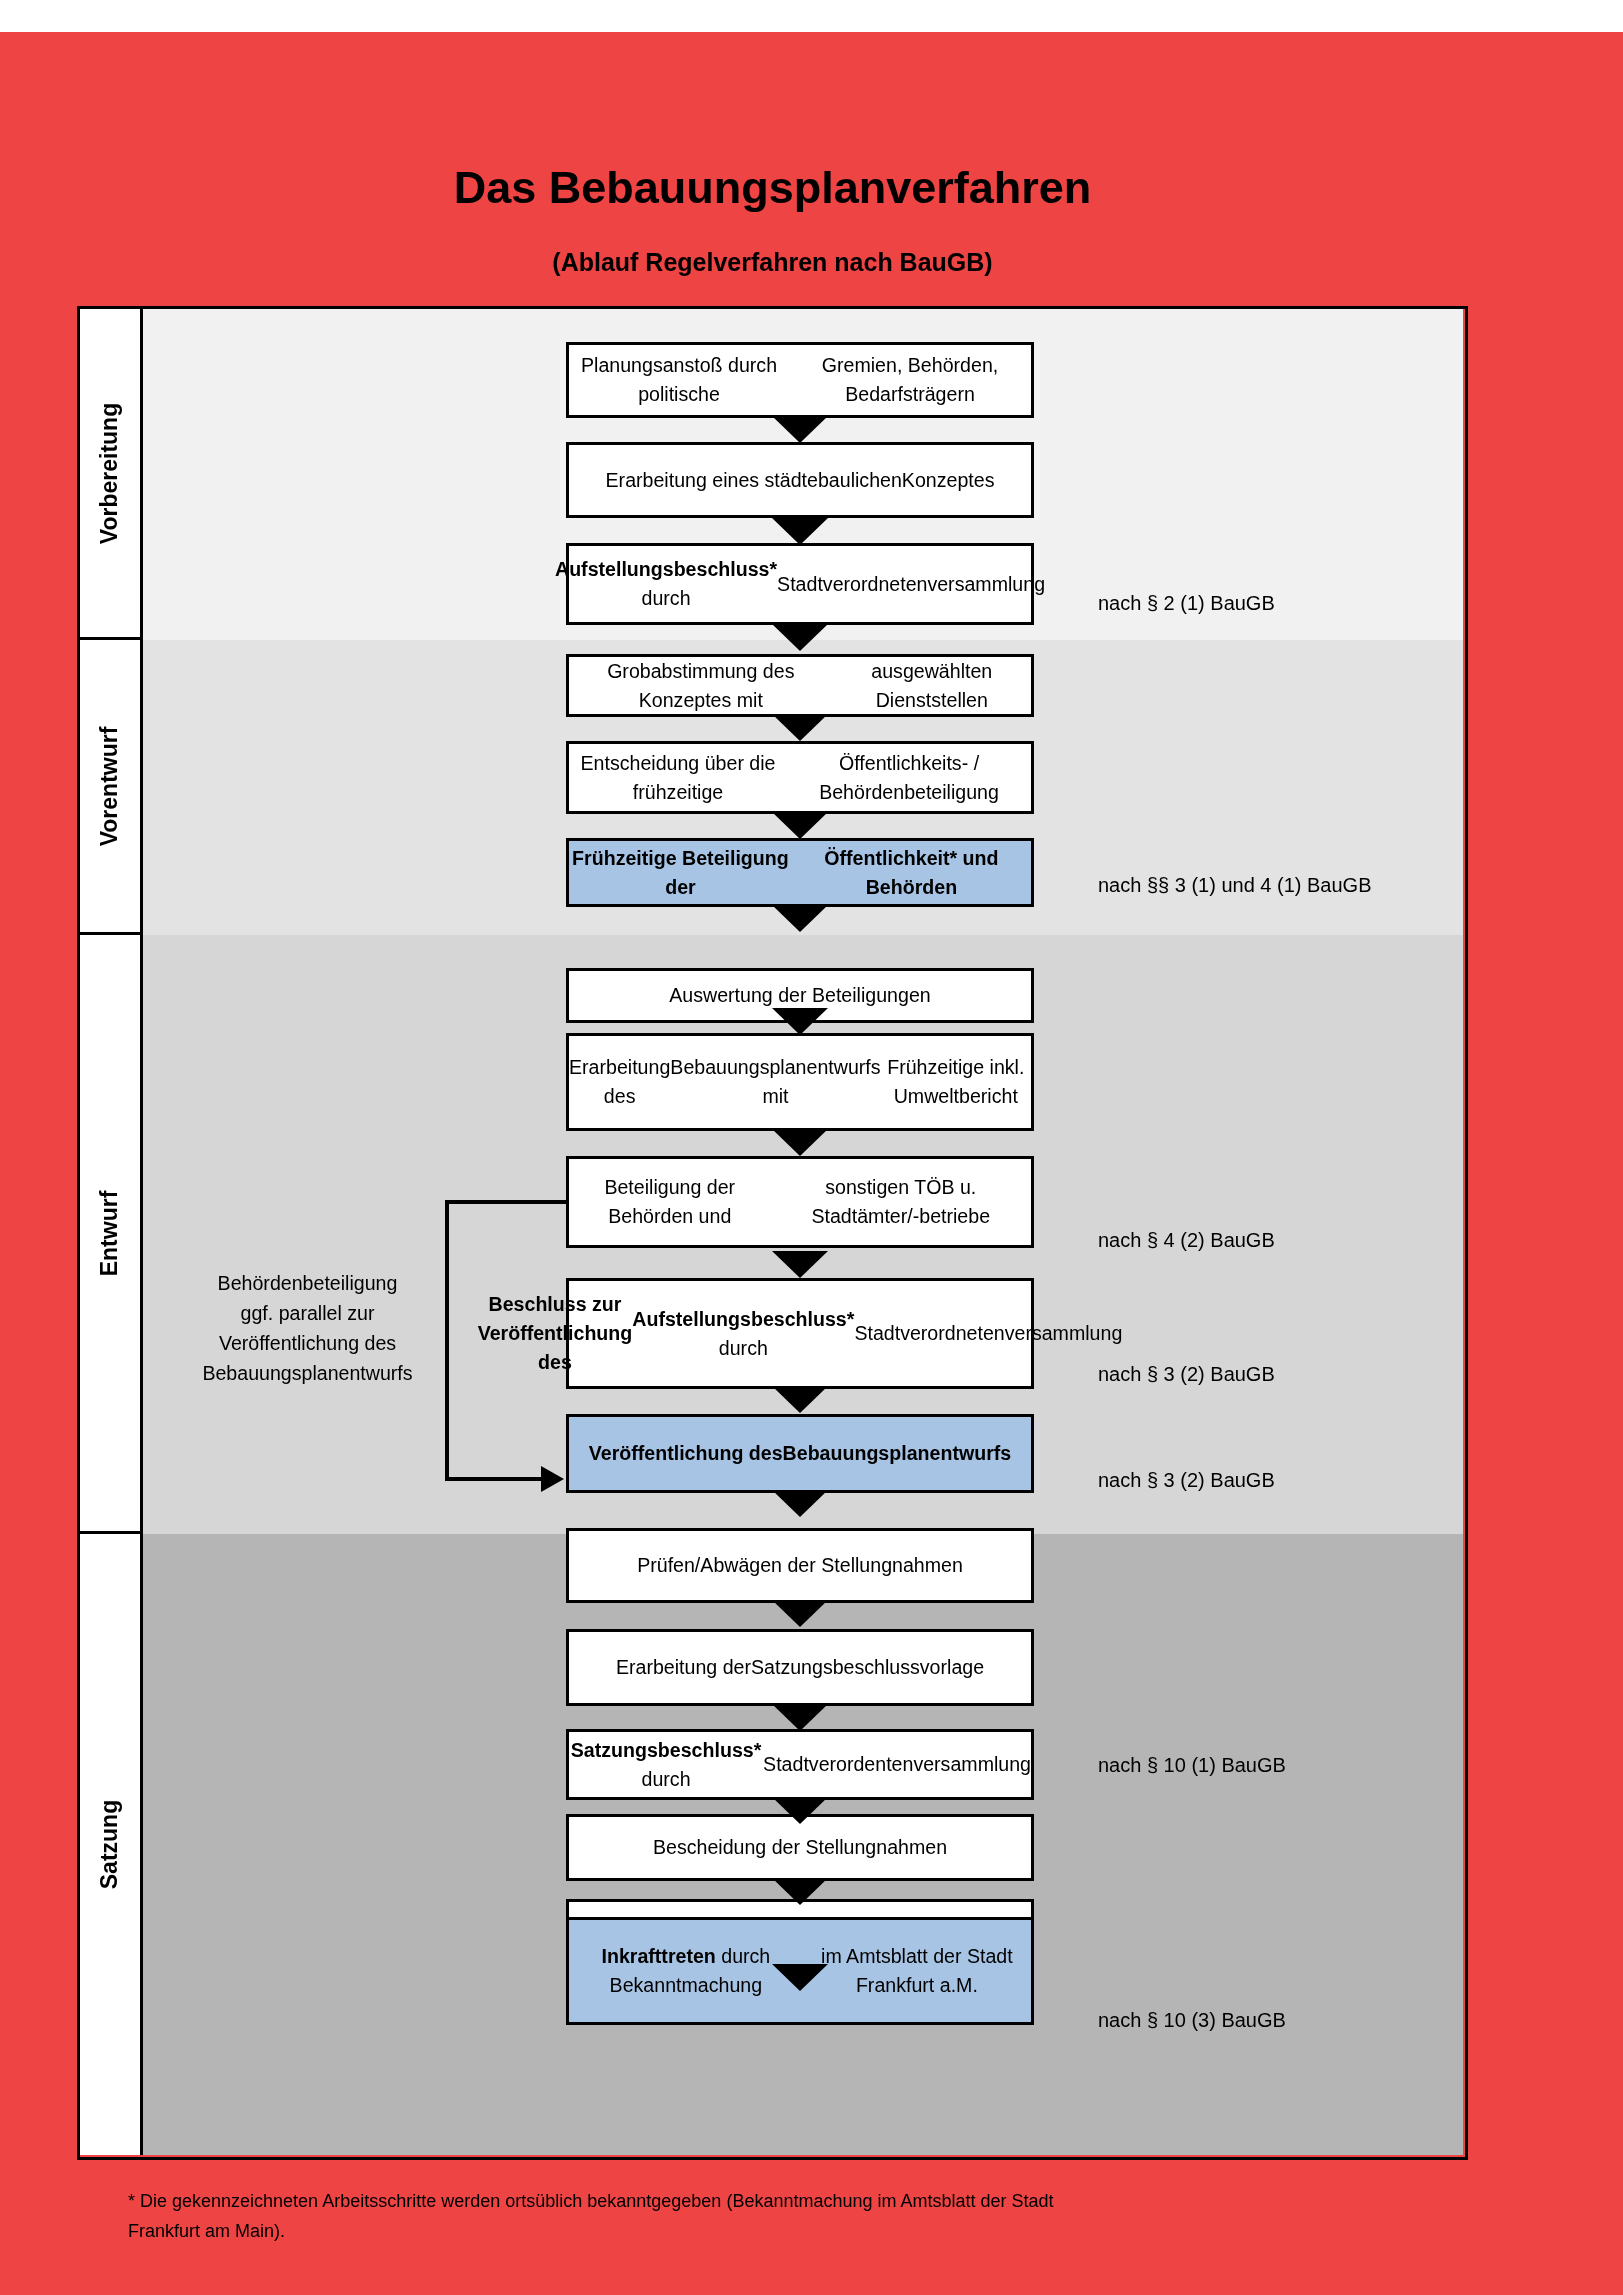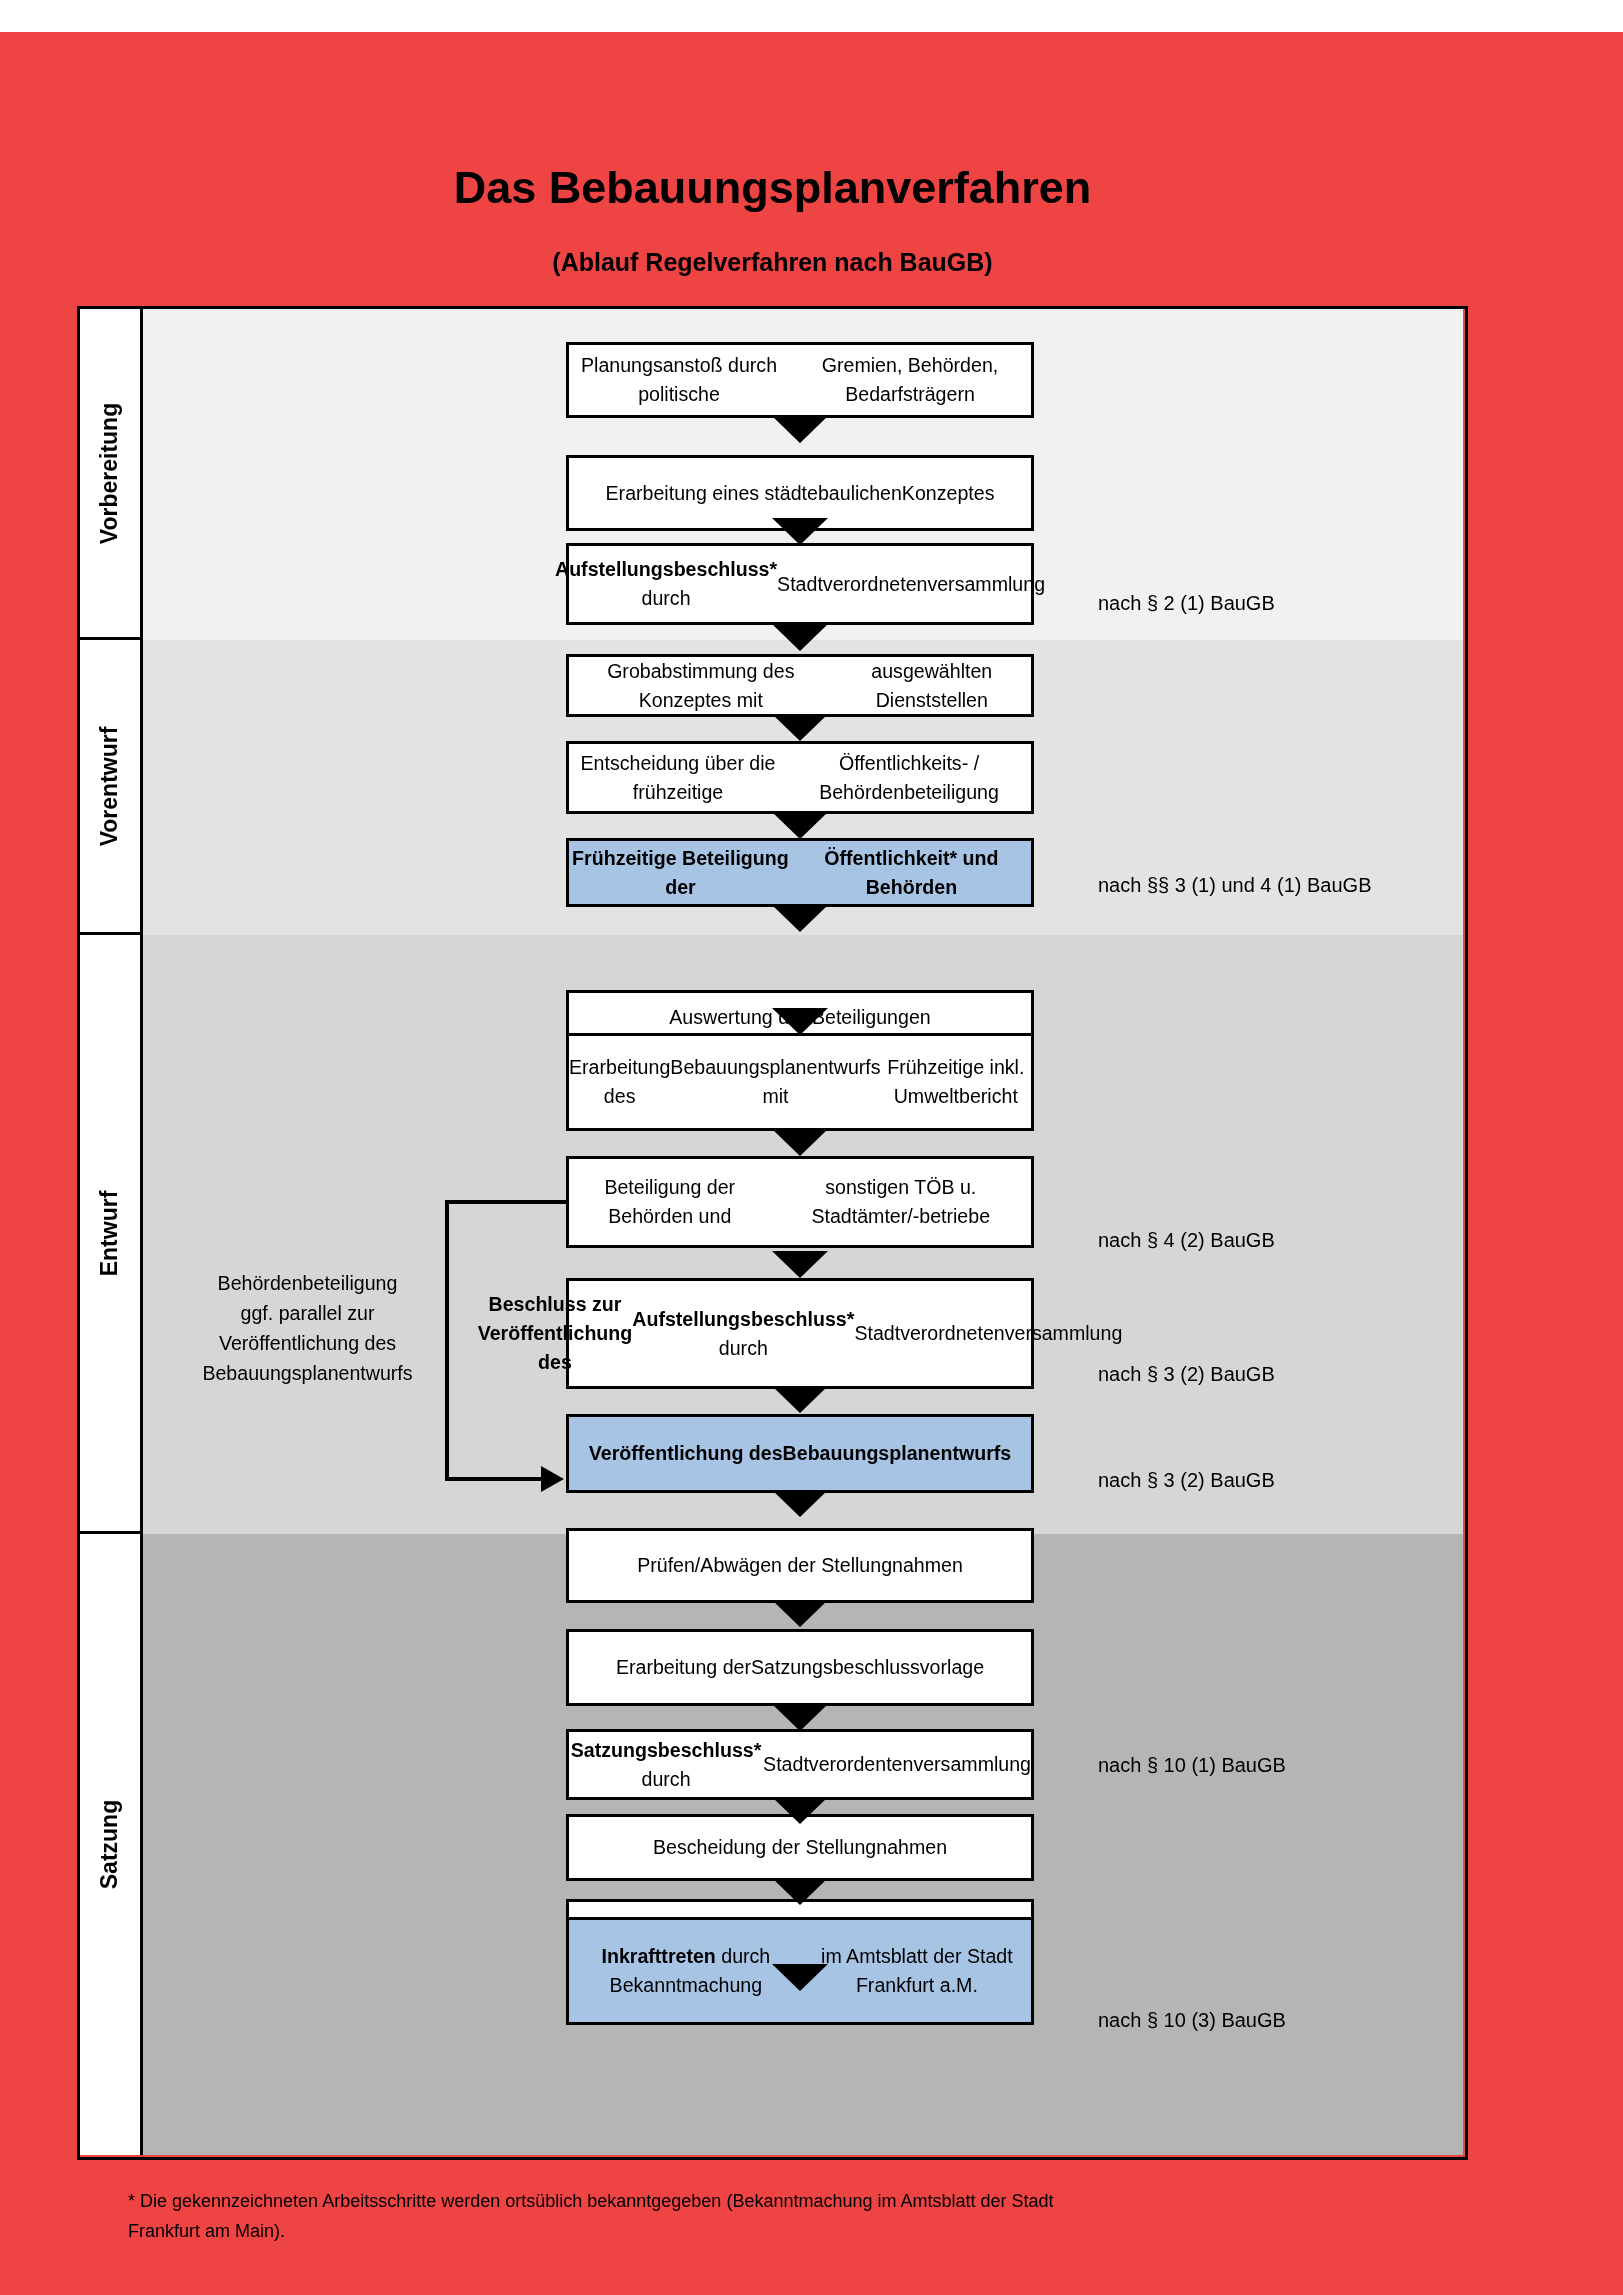--- a/index.html
+++ b/index.html
@@ -32,23 +32,23 @@
   .cell.c3{top:1225px;height:621px;}
   .cell span{transform:rotate(-90deg);white-space:nowrap;font-size:23px;font-weight:bold;}
 
   
   .box{position:absolute;left:566px;width:468px;background:#ffffff;
        border:3.3px solid #000;box-sizing:border-box;
        display:flex;flex-direction:row;justify-content:center;align-items:center;
        text-align:center;font-size:19.6px;line-height:29px;}
   .box.blue{background:#a7c4e4;}
   .b{font-weight:bold;}
-  #b0{top:310px;height:76px}  #b1{top:423px;height:76px}  #b2{top:511px;height:82px}
+  #b0{top:310px;height:76px}  #b1{top:410px;height:76px}  #b2{top:511px;height:82px}
   #b3{top:622px;height:63px}   #b4{top:709px;height:73px} #b5{top:806px;height:69px}
-  #b6{top:958px;height:55px} #b7{top:1001px;height:98px} #b8{top:1124px;height:92px}
+  #b6{top:936px;height:55px} #b7{top:1001px;height:98px} #b8{top:1124px;height:92px}
   #b9{top:1246px;height:111px} #b10{top:1382px;height:79px}#b11{top:1496px;height:75px}
   #b12{top:1597px;height:77px}#b13{top:1697px;height:71px}#b14{top:1782px;height:67px}
   #b15{top:1867px;height:67px}#b16{top:1885px;height:108px}
 
   
   .arr{position:absolute;left:772px;width:0;height:0;
        border-left:28px solid transparent;border-right:28px solid transparent;
        border-top:27.5px solid #000;}
   #a0{top:384px}#a1{top:486px}#a2{top:592px}#a3{top:682px}#a4{top:780px}
   #a5{top:873px}#a6{top:976px}#a7{top:1097px}#a8{top:1219px}#a9{top:1354px}

